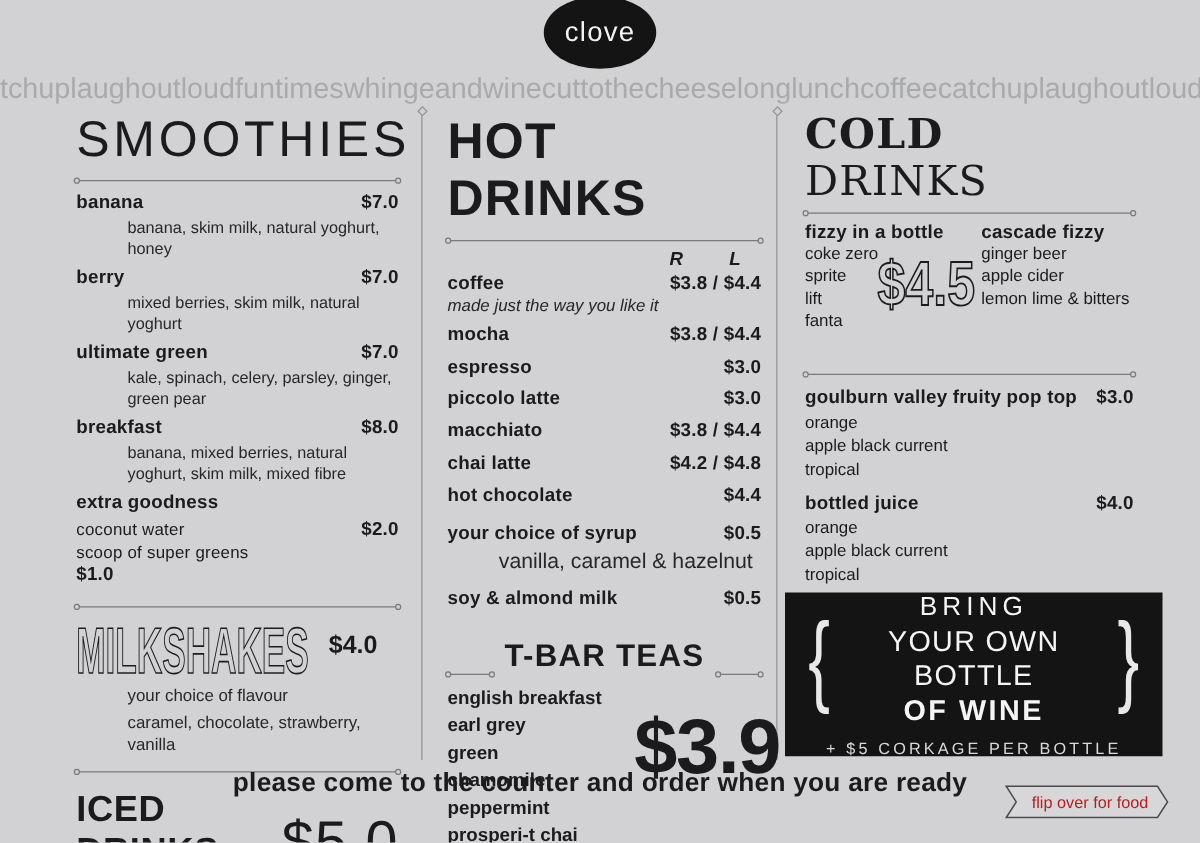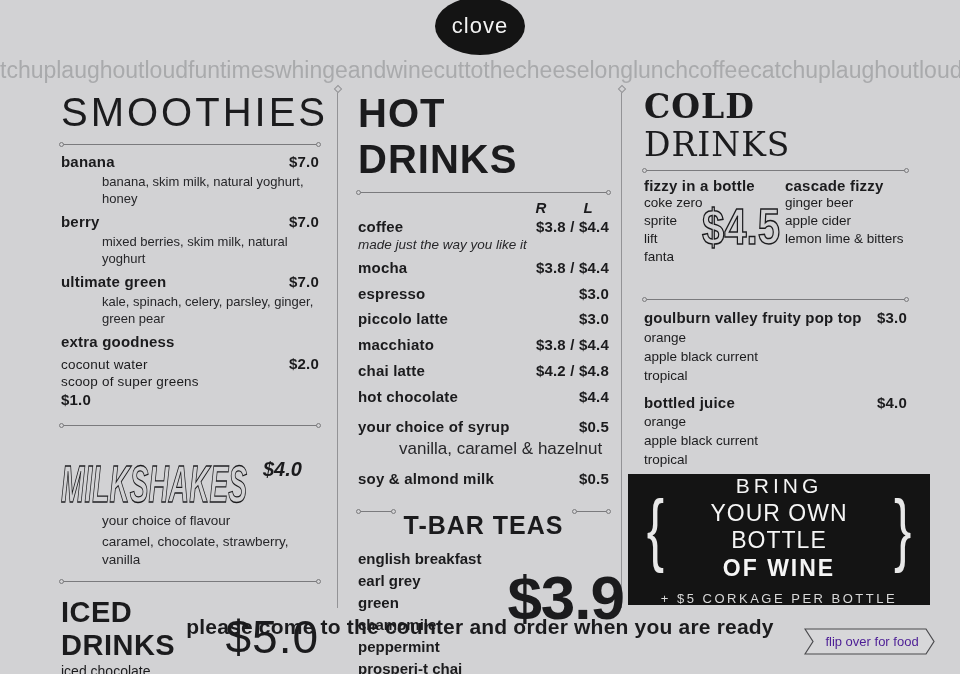--- a/index.html
+++ b/index.html
@@ -55,28 +55,28 @@
          font-size:15px; font-weight:bold; letter-spacing:0.2px; line-height:1.25; }
   .desc { font-size:13px; line-height:1.32; color:#27272a; margin:1px 0 3px;padding-left:41px; }
   .note-it { font-style:italic; font-size:13.5px; color:#27272a; margin:0 0 4px; }
   .mt6 { margin-top:6px; } .mt8 { margin-top:8px; }
   
   .rl-head { display:flex; justify-content:flex-end; font-size:15px; font-weight:bold; font-style:italic; margin:6px 0 2px; }
   .rl-head .r { width:52px; text-align:center; }
   .rl-head .l { width:42px; text-align:center; }
   .hd-item { margin-bottom:7px; }
   
-  .tbar-title { display:flex; align-items:flex-start; gap:10px; margin-top:22px; }
+  .tbar-title { display:flex; align-items:flex-end; gap:10px; margin-top:22px; }
   .tbar-title .hr { flex:1; margin:0; }
   .tbar-title .t { font-size:25px; font-weight:800; letter-spacing:1px; white-space:nowrap; }
   .tea-wrap { display:flex; margin-top:8px; }
   .tea-list { font-size:15px; font-weight:bold; line-height:22px; white-space:nowrap; }
   .big-39 { font-size:62px; font-weight:800; letter-spacing:-1px; margin:14px 0 0 26px; }
   
-  .milk-row { display:flex; align-items:flex-start; gap:6px; margin-top:32px;font-style:italic; }
+  .milk-row { display:flex; align-items:center; gap:6px; margin-top:8px; }
   .milk-price { font-size:20px; font-weight:800; padding-bottom:4px; }
   .iced-wrap { display:flex; justify-content:space-between; margin-top:14px; }
   .iced-list { font-size:14px; line-height:19px; }
   .big-50 { font-size:46px; font-weight:300; letter-spacing:1px; margin-top:14px; }
   
   .fizzy-zone { position:relative; min-height:112px; margin-top:6px; }
   .cd-title { font-size:15px; font-weight:bold; letter-spacing:0.2px; white-space:nowrap; }
   .cd-list { font-size:13.5px; line-height:18px; white-space:nowrap; }
   .cascade { position:absolute; left:141px; top:0; }
   .fizzy-price { position:absolute; left:56px; top:22px; }
@@ -100,21 +100,21 @@
   .byo-corkage { font-size:13px; letter-spacing:2.5px; color:#d9d9d9; margin-top:9px; }
   
   .footer-msg {
     position:absolute; left:0; top:615px; width:960px; text-align:center;
     font-size:21px; font-weight:800; letter-spacing:0.2px;
   }
   .flip { position:absolute; right:24px; top:628px; width:132px; height:27px; }
   .flip svg { position:absolute; left:0; top:0; }
   .flip span {
     position:absolute; left:14px; top:0; width:108px; height:26px;
-    display:flex; align-items:center; justify-content:center; font-size:13px; color:#4c1d95;
+    display:flex; align-items:center; justify-content:center; font-size:13px; color:#b91c1c;
   }
   svg text { font-family:"Liberation Sans", sans-serif; }
 </style>
 </head>
 <body>
 
 <div class="logo">
   <span>clove</span>
 </div>
 
@@ -140,20 +140,27 @@
       <span>$7.0</span>
     </div>
     <div class="desc">mixed berries, skim milk, natural yoghurt</div>
   </div>
   <div class="mt6">
     <div class="row">
       <span>ultimate green</span>
       <span>$7.0</span>
     </div>
     <div class="desc">kale, spinach, celery, parsley, ginger, green pear</div>
+  </div>
+  <div class="mt6">
+    <div class="row">
+      <span>breakfast</span>
+      <span>$8.0</span>
+    </div>
+    <div class="desc">banana, mixed berries, natural yoghurt, skim milk, mixed fibre</div>
   </div>
 
   <div class="mt6">
     <div class="row">
         <span>extra goodness</span>
       </div>
     <div class="row" style="font-weight:normal; font-size:13.5px; margin-top:3px;">
       <span>coconut water</span>
       <span style="font-weight:bold; font-size:15px;">$2.0</span>
     </div>

